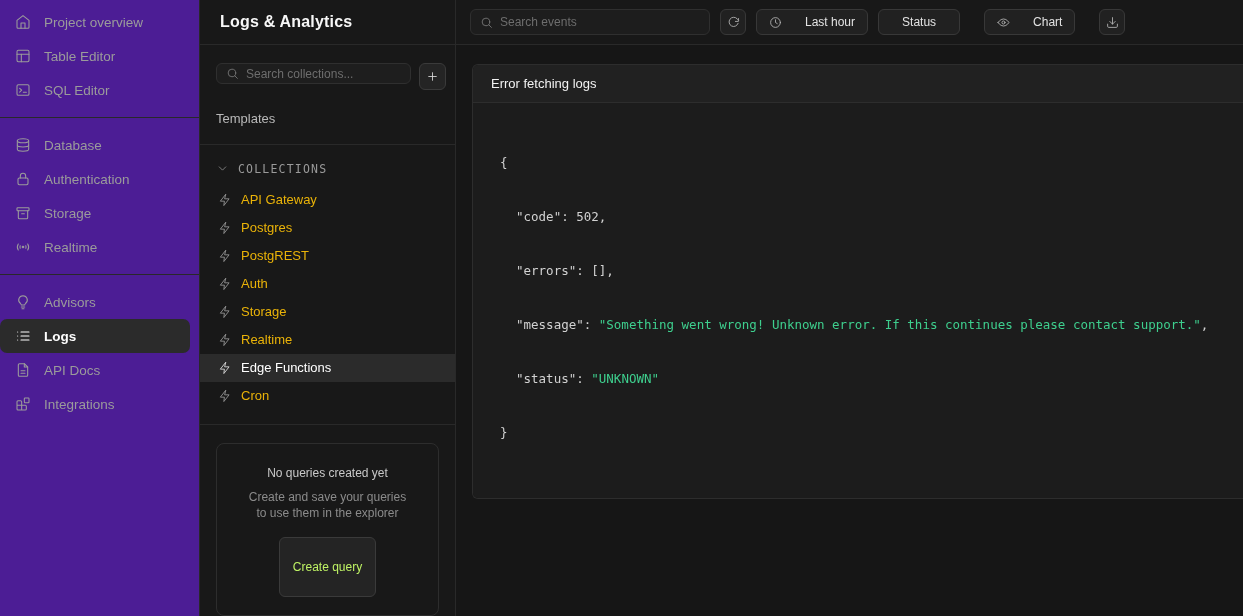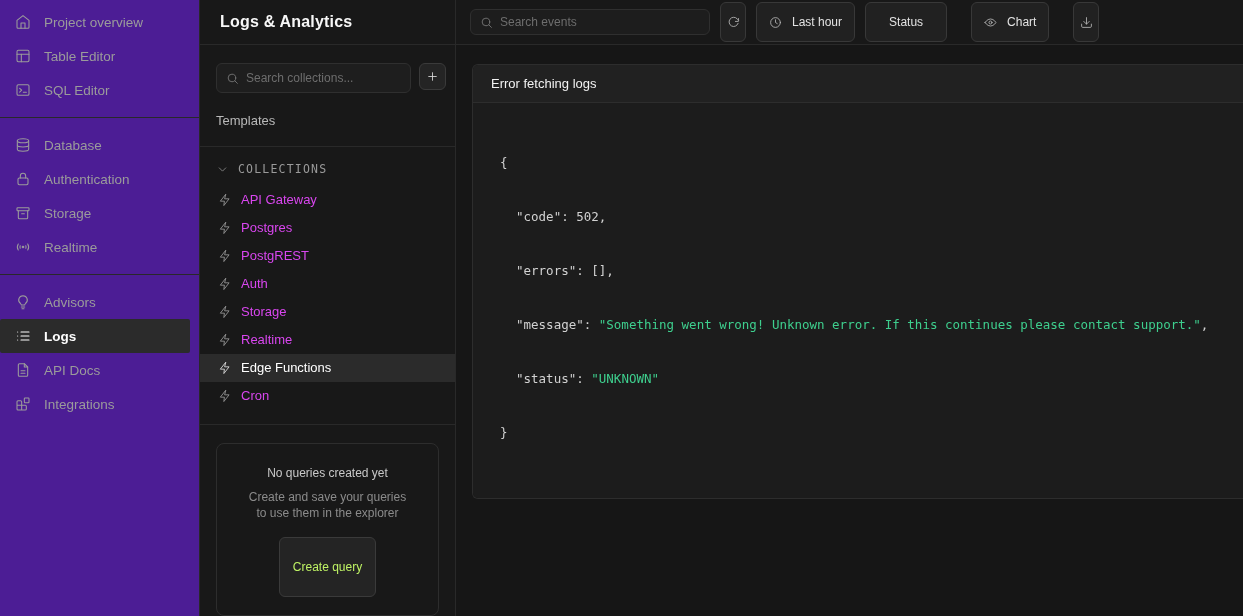--- a/index.html
+++ b/index.html
@@ -7,68 +7,68 @@
     font-family:"Liberation Sans", sans-serif; color:#ededed; }
   .app { display:flex; width:100%; height:100%; }
 
   svg.icon { fill:none; stroke:currentColor; stroke-width:1.6; stroke-linecap:round; stroke-linejoin:round; display:block; }
 
   
   .sidebar { width:200px; flex-shrink:0; background:#4c1d95; border-right:1px solid #292929; padding-top:5px; }
   .nav-item { display:flex; align-items:center; gap:13px; height:34px; padding:0 15px;
     color:#9b9b9b; font-size:13.5px; cursor:pointer; }
   .nav-item svg { width:16px; height:16px; flex-shrink:0; }
-  .nav-item.active { background:#2b2b2b; color:#fdfdfd; border-radius:2px; margin-right:9px; font-weight:600; }
+  .nav-item.active { background:#2b2b2b; color:#fdfdfd; border-radius:7px; margin-right:9px; font-weight:600; }
   .nav-divider { height:1px; background:#292929; margin:10px 0; }
 
   
   .panel { width:256px; flex-shrink:0; background:#181818; border-right:1px solid #292929; display:flex; flex-direction:column; }
   .panel-header { height:45px; flex-shrink:0; display:flex; align-items:center; padding:0 20px; border-bottom:1px solid #292929; }
   .panel-title { font-size:16px; font-weight:700; color:#f7f7f7; letter-spacing:.2px; }
 
   .panel-search { display:flex; gap:8px; padding:18px 16px 0 16px; }
-  .search-box { flex:1; display:flex; align-items:center; gap:7px; height:30px;
+  .search-box { flex:1; display:flex; align-items:center; gap:7px; height:21px;
     background:#1e1e1e; border:1px solid #2f2f2f; border-radius:6px; padding:0 9px; }
   .search-box svg { width:13px; height:13px; color:#7a7a7a; flex-shrink:0; }
   .search-box input { flex:1; min-width:0; background:transparent; border:none; outline:none;
     color:#d9d9d9; font-size:12px; font-family:inherit; }
   .search-box input::placeholder { color:#6d6d6d; }
   .square-btn { width:27px; height:27px; flex-shrink:0; display:flex; align-items:center; justify-content:center;
     background:#242424; border:1px solid #3a3a3a; border-radius:6px; color:#d9d9d9; cursor:pointer; }
   .square-btn svg { width:13px; height:13px; }
 
   .templates-item { margin:16px 16px 0 16px; height:26px; display:flex; align-items:center;
     font-size:13px; color:#b9b9b9; cursor:pointer; border-radius:4px; }
   .divider { height:1px; background:#292929; margin-top:14px; }
 
   .section-head { display:flex; align-items:center; gap:9px; height:28px; margin-top:10px; padding:0 16px;
     background:none; border:none; color:#9a9a9a; cursor:pointer; width:100%;
     font-family:"DejaVu Sans Mono", monospace; font-size:11.5px; letter-spacing:1.2px; }
   .section-head svg { width:13px; height:13px; color:#8a8a8a; }
 
   .collections { margin-top:4px; }
   .coll-item { display:flex; align-items:center; gap:9px; height:28px; padding:0 18px;
-    font-size:13px; color:#d946ef; cursor:pointer; }
+    font-size:13px; color:#eab308; cursor:pointer; }
   .coll-item svg { width:14px; height:14px; color:#8f8f8f; flex-shrink:0; }
   .coll-item.active { background:#2b2b2b; color:#ffffff; }
   .coll-item.active svg { color:#d3d3d3; }
 
   .queries-box { margin:18px 16px 0 16px; border:1px solid #2d2d2d; border-radius:8px;
     padding:22px 14px 18px 14px; text-align:center; }
   .queries-title { font-size:12px; color:#c9c9c9; }
   .queries-desc { margin:9px auto 0 auto; max-width:170px; font-size:12px; line-height:1.35; color:#8b8b8b; }
   .create-query-btn { margin-top:16px; padding:22px 13px; background:#242424; border:1px solid #3a3a3a;
     border-radius:6px; color:#bef264; font-size:12px; font-family:inherit; cursor:pointer; }
 
   
   .main { flex:1; min-width:0; display:flex; flex-direction:column; background:#161616;justify-content:flex-end; }
   .toolbar { height:45px; flex-shrink:0; display:flex; align-items:center; gap:10px;
     padding:0 14px; background:#181818; border-bottom:1px solid #292929; }
   .toolbar .search-box { flex:none; width:240px; height:26px; background:#1d1d1d; }
-  .tb-btn { height:40px; display:flex; align-items:center; gap:10px; padding:0 12px;
+  .tb-btn { height:26px; display:flex; align-items:center; gap:23px; padding:0 12px;
     background:#212121; border:1px solid #383838; border-radius:6px; color:#e3e3e3;
     font-size:12px; font-family:inherit; cursor:pointer; }
   .tb-btn svg { width:13px; height:13px; color:#b5b5b5; }
   .tb-btn.icon-only { width:26px; padding:0; justify-content:center; }
   .tb-btn.wide { padding:0 23px; }
   .tb-gap { width:4px; }
 
   .content { flex:1; padding:19px 0 0 16px; }
   .error-panel { border:1px solid #2d2d2d; border-right:none; border-radius:6px 0 0 6px; overflow:hidden; }
   .error-header { background:#212121; border-bottom:1px solid #2d2d2d; padding:11px 18px;

